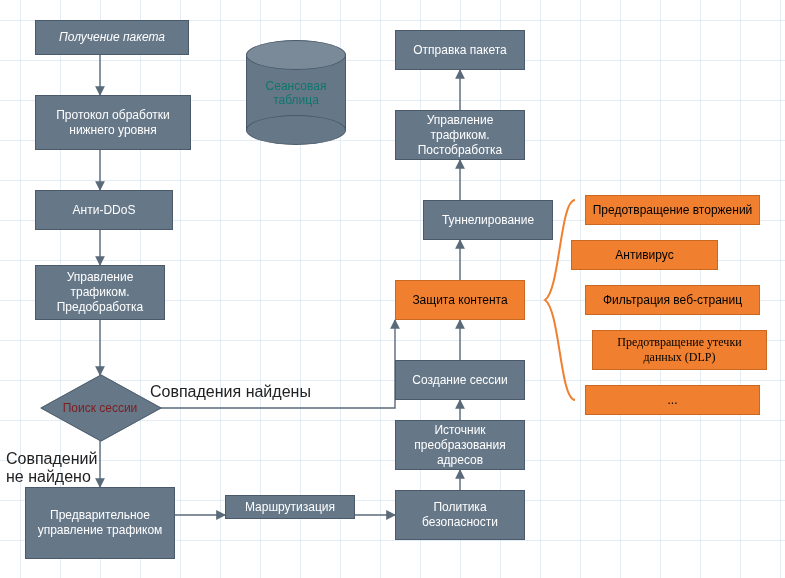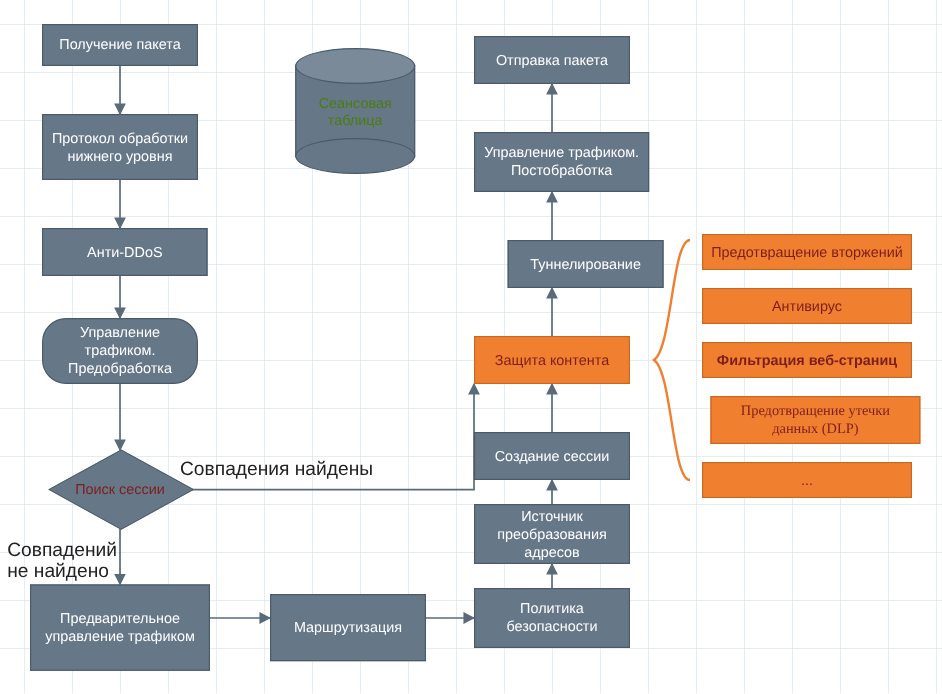--- a/index.html
+++ b/index.html
@@ -35,21 +35,21 @@
     font-size: 12px;
   }
   .steel {
     background: #667788;
     border: 1px solid #4a5a6a;
     color: #fff;
   }
   .orange {
     background: #f08030;
     border: 1px solid #c96820;
-    color: #7f1d1d;
+    color: #000000;
   }
   .decision {
     position: absolute;
     width: 120px;
     height: 65px;
   }
   .decision .shape {
     position: absolute;
     inset: 0;
     background: #667788;
@@ -88,21 +88,21 @@
     border: 1px solid #4a5a6a;
   }
   .cyl .top { top: 0; background:#7a8a99; }
   .cyl .bot { bottom: 0; }
   .cyl .label {
     position: absolute;
     inset: 0;
     display: flex;
     align-items: center;
     justify-content: center;
-    color: #4d7c0f;
+    color: #0f766e;
     text-align: center;
     font-size: 12px;
   }
   .edge-label {
     position: absolute;
     font-size: 16px;
     color: #222;
     white-space: nowrap;
   }
   svg.edges {
@@ -137,85 +137,85 @@
     <line x1="460" y1="420" x2="460" y2="400"></line>
     <line x1="460" y1="360" x2="460" y2="320"></line>
     <line x1="460" y1="280" x2="460" y2="240"></line>
     <line x1="460" y1="200" x2="460" y2="160"></line>
     <line x1="460" y1="110" x2="460" y2="70"></line>
   </g>
 
   <path d="M575 200 C560 200 560 290 545 300 C560 310 560 400 575 400" stroke="#f08030" stroke-width="2" fill="none"></path>
 </svg>
 
-<div class="node steel" style="left:35px; top:20px; width:130px; height:35px;">
+<div class="node steel" style="left:35px; top:20px; width:154px; height:35px;font-style:italic;">
     <span>Получение пакета</span>
   </div>
-<div class="node steel" style="left:35px; top:95px; width:130px; height:55px;">
+<div class="node steel" style="left:35px; top:95px; width:156px; height:55px;">
     <span>Протокол обработки нижнего уровня</span>
   </div>
 <div class="node steel" style="left:35px; top:190px; width:138px; height:40px;">
     <span>Анти-DDoS</span>
   </div>
-<div class="node steel" style="left:35px; top:265px; width:130px; height:55px;border-radius:20px;">
+<div class="node steel" style="left:35px; top:265px; width:130px; height:55px;">
     <span>Управление трафиком. Предобработка</span>
   </div>
 
 <div class="decision" style="left:40px; top:375px;">
   <div class="shape"></div>
   <div class="label">
       <span>Поиск сессии</span>
     </div>
 </div>
 
 <div class="node steel" style="left:25px; top:487px; width:150px; height:72px;">
     <span>Предварительное управление трафиком</span>
   </div>
-<div class="node steel" style="left:225px; top:495px; width:130px; height:56px;">
+<div class="node steel" style="left:225px; top:495px; width:130px; height:24px;">
     <span>Маршрутизация</span>
   </div>
 <div class="node steel" style="left:395px; top:490px; width:130px; height:50px;">
     <span>Политика безопасности</span>
   </div>
 
 <div class="node steel" style="left:395px; top:420px; width:130px; height:50px;">
     <span>Источник преобразования адресов</span>
   </div>
 <div class="node steel" style="left:395px; top:360px; width:130px; height:40px;">
     <span>Создание сессии</span>
   </div>
 <div class="node orange" style="left:395px; top:280px; width:130px; height:40px;">
     <span>Защита контента</span>
   </div>
 <div class="node steel" style="left:395px; top:200px; width:130px; height:40px;margin-left:28px;">
     <span>Туннелирование</span>
   </div>
-<div class="node steel" style="left:395px; top:110px; width:146px; height:50px;">
+<div class="node steel" style="left:395px; top:110px; width:130px; height:50px;">
     <span>Управление трафиком. Постобработка</span>
   </div>
 <div class="node steel" style="left:395px; top:30px; width:130px; height:40px;">
     <span>Отправка пакета</span>
   </div>
 
 <div class="cyl" style="left:246px; top:40px; width:100px; height:105px;">
   <div class="body"></div>
     <div class="bot"></div>
     <div class="top"></div>
   <div class="label">
       <span>Сеансовая таблица</span>
     </div>
 </div>
 
 <div class="node orange" style="left:585px; top:195px; width:175px; height:30px;">
     <span>Предотвращение вторжений</span>
   </div>
-<div class="node orange" style="left:585px; top:240px; width:175px; height:30px;">
+<div class="node orange" style="left:571px; top:240px; width:147px; height:30px;">
     <span>Антивирус</span>
   </div>
-<div class="node orange" style="left:585px; top:285px; width:175px; height:30px;font-weight:bold;">
+<div class="node orange" style="left:585px; top:285px; width:175px; height:30px;">
     <span>Фильтрация веб-страниц</span>
   </div>
 <div class="node orange" style="left:592px; top:330px; width:175px; height:40px;font-family:Liberation Serif, serif;">
     <span>Предотвращение утечки данных (DLP)</span>
   </div>
 <div class="node orange" style="left:585px; top:385px; width:175px; height:30px;">
     <span>...</span>
   </div>
 
 <div class="edge-label" style="left:150px; top:383px;">Совпадения найдены</div>

